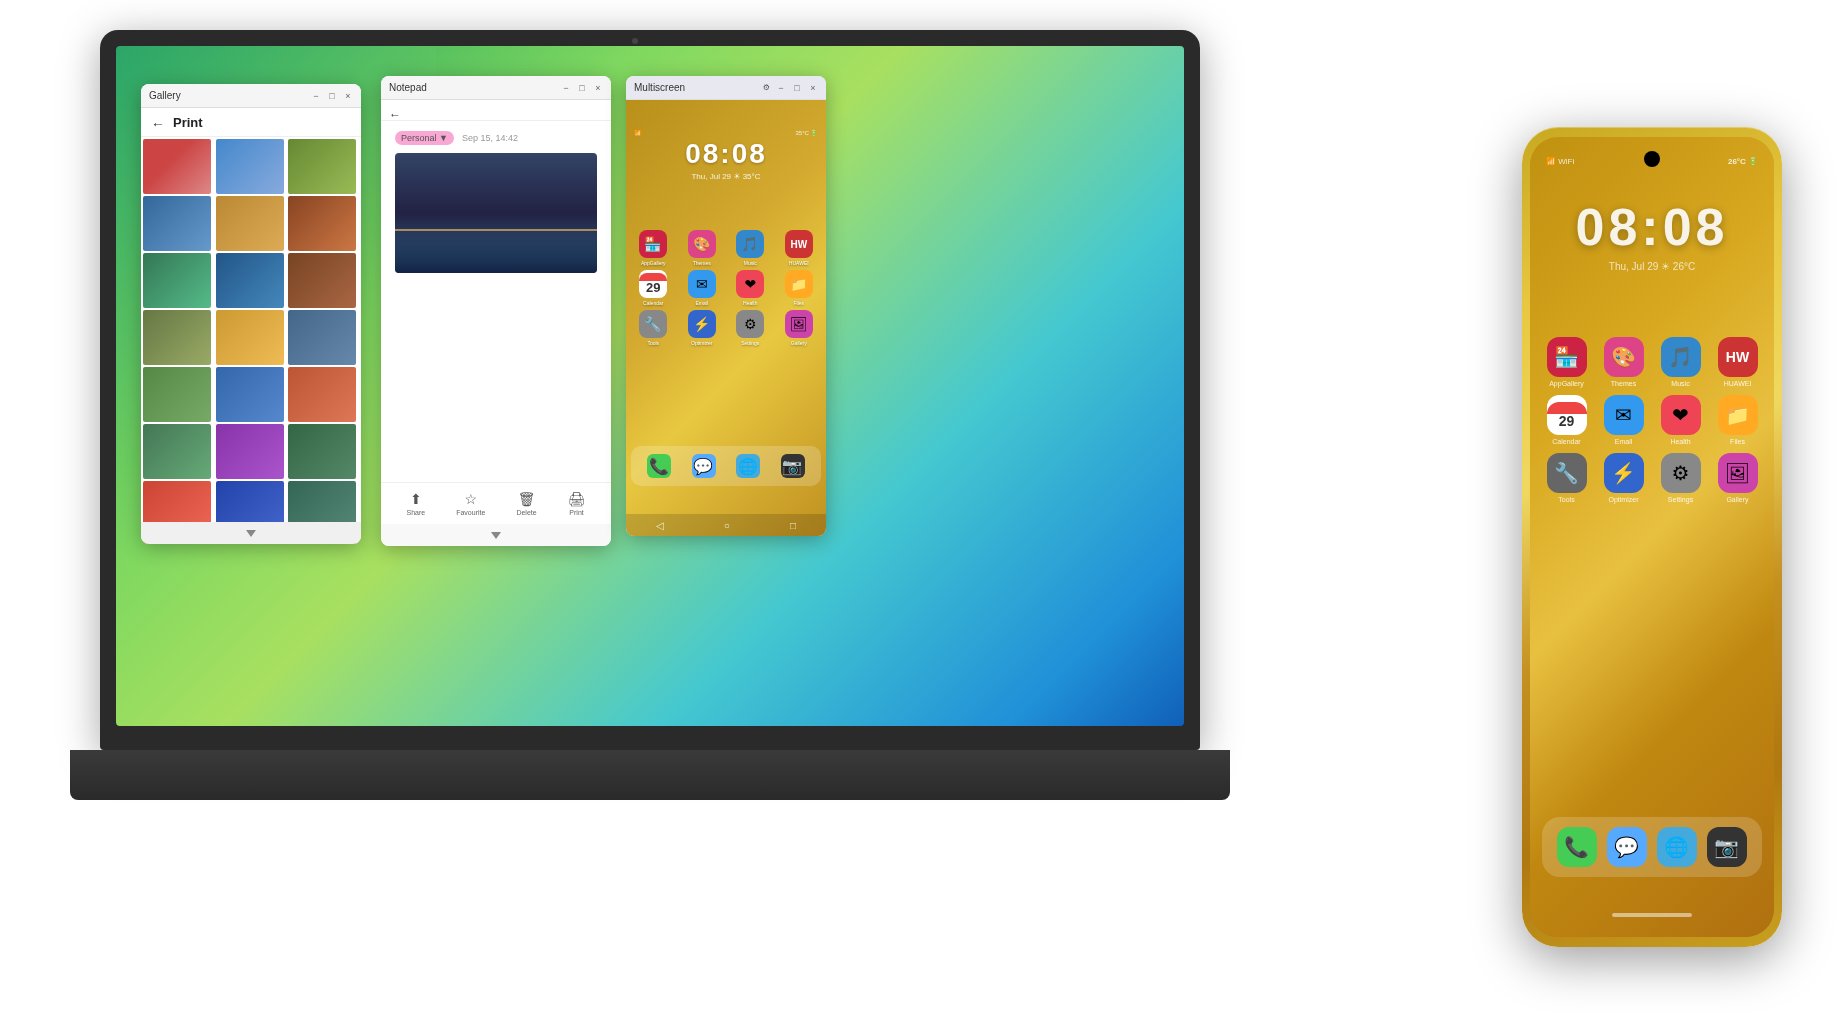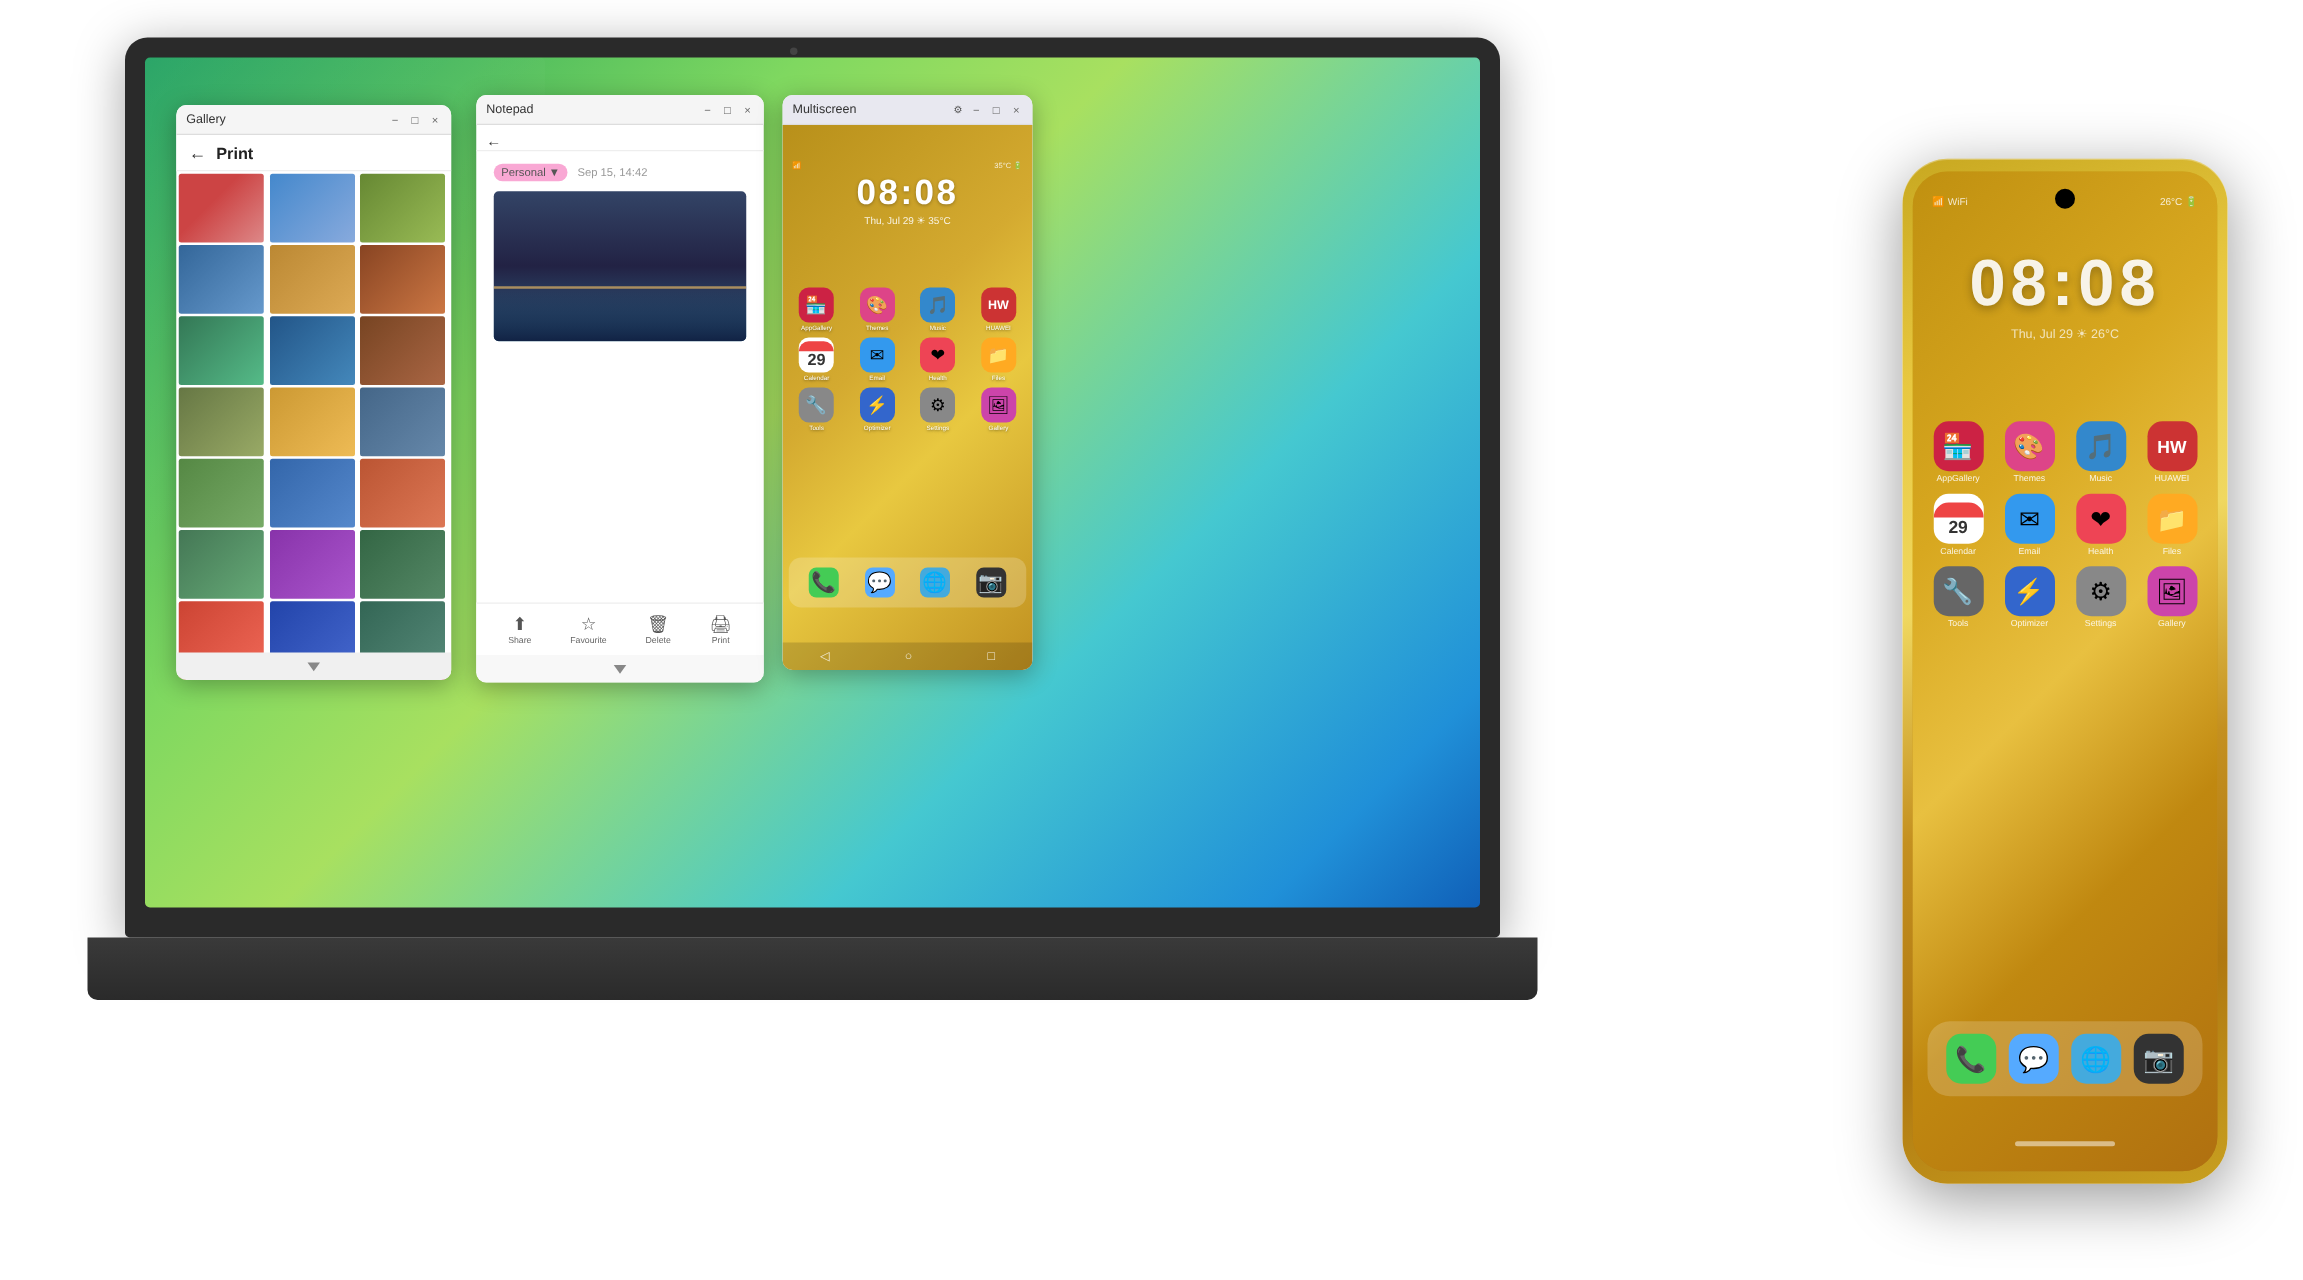--- a/index.html
+++ b/index.html
@@ -879,21 +879,21 @@
 
   <div class="phone-device">
     <div class="phone-body">
       <div class="phone-screen">
         <div class="phone-screen-content">
 
           <div class="phone-notch"></div>
 
           <div class="phone-status-bar">
             <span class="phone-status-left">📶 WiFi</span>
-            <span style="font-size:8px; color:rgba(255,255,255,0.8); font-weight:400;">26°C 🔋</span>
+            <span style="font-size:8px; color:rgba(255,255,255,0.8); font-weight:700;">26°C 🔋</span>
           </div>
 
           <div class="phone-time-large">
             <div class="phone-time-num">08:08</div>
             <div class="phone-time-sub">Thu, Jul 29  ☀ 26°C</div>
           </div>
 
           <div class="phone-apps-grid">
             <div class="phone-app">
               <div class="phone-app-icon pac-appgallery">🏪</div>

